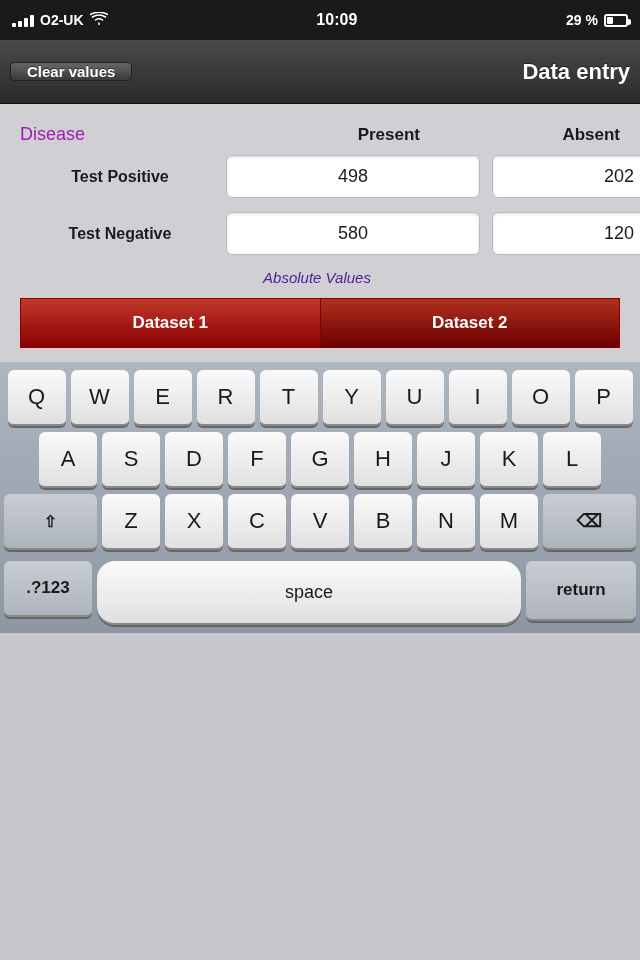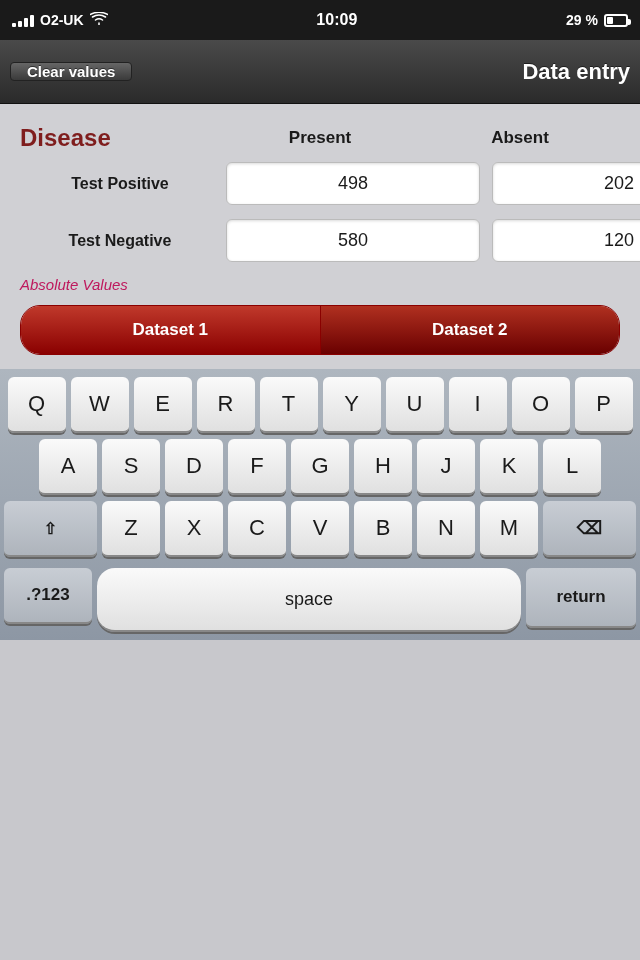--- a/index.html
+++ b/index.html
@@ -119,27 +119,27 @@
     .data-table {
       width: 100%;
     }
     .table-header-row {
       display: flex;
       margin-bottom: 10px;
       align-items: center;
     }
     .col-label {
       flex: 0 0 200px;
-      font-size: 24px;
-      font-weight: 700;
-      color: #7f1d1d;
+      font-size: 18px;
+      font-weight: 400;
+      color: #a21caf;
     }
     .col-header {
       flex: 1;
-      text-align: center;
+      text-align: right;
       font-size: 17px;
       font-weight: 600;
       color: #1a1a1a;
     }
     .table-data-row {
       display: flex;
       align-items: center;
       margin-bottom: 14px;
     }
     .row-label {
@@ -155,35 +155,35 @@
       background: white;
       border: 1px solid #bbb;
       border-radius: 6px;
       padding: 10px;
       font-size: 18px;
       text-align: center;
       color: #1a1a1a;
       box-shadow: inset 0 1px 3px rgba(0,0,0,0.15);
     }
     .absolute-values-label {
-      text-align: left;
+      text-align: center;
       font-size: 15px;
       font-style: italic;
-      color: #be185d;
+      color: #4c1d95;
       margin-top: 4px;
       margin-bottom: 12px;
       padding-right: 6px;
     }
 
     
     #dataset-tabs {
       width: 100%;
       display: flex;
       height: 50px;
-      border-radius: 20px;
+      border-radius: 0;
       overflow: hidden;
       margin-bottom: 4px;
       border: 1px solid #8a0000;
     }
     .tab-button {
       flex: 1;
       display: flex;
       align-items: center;
       justify-content: center;
       font-size: 17px;

